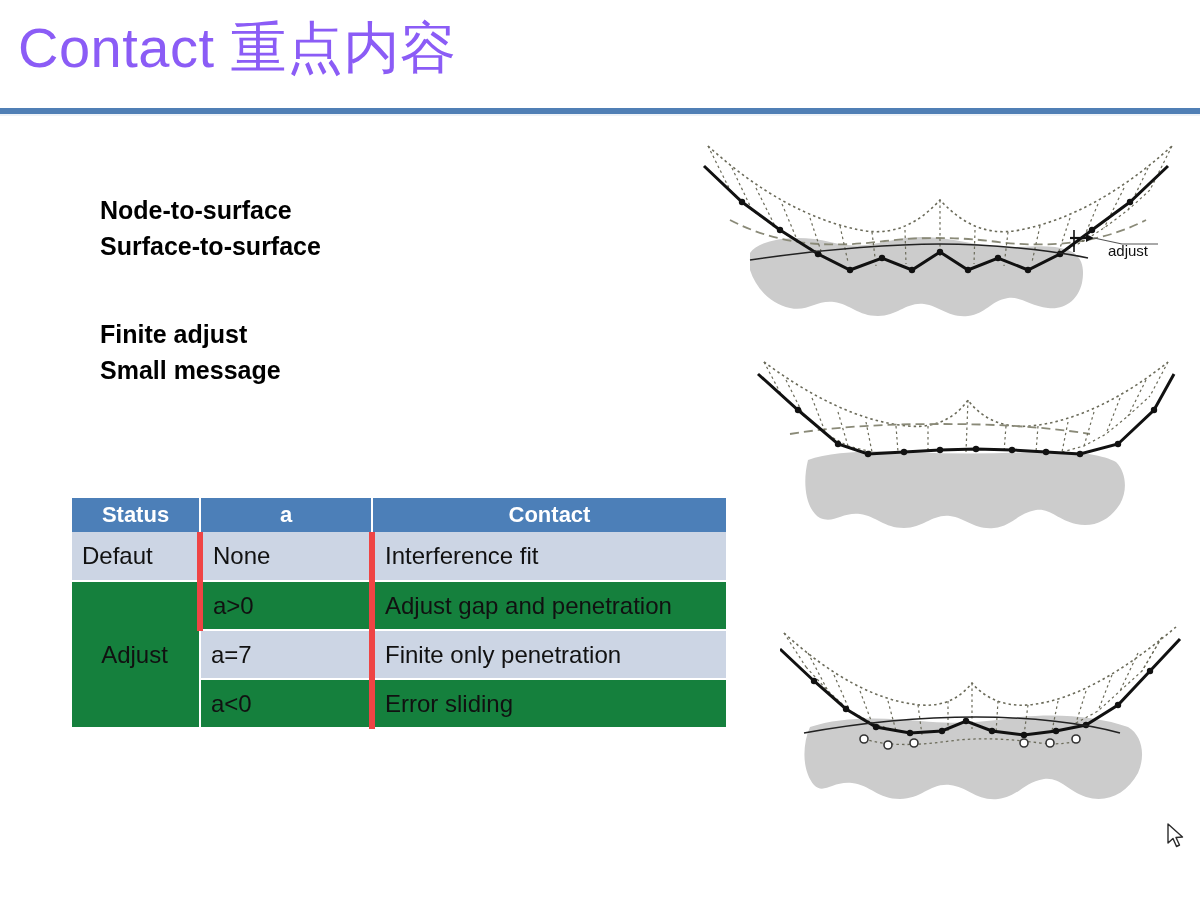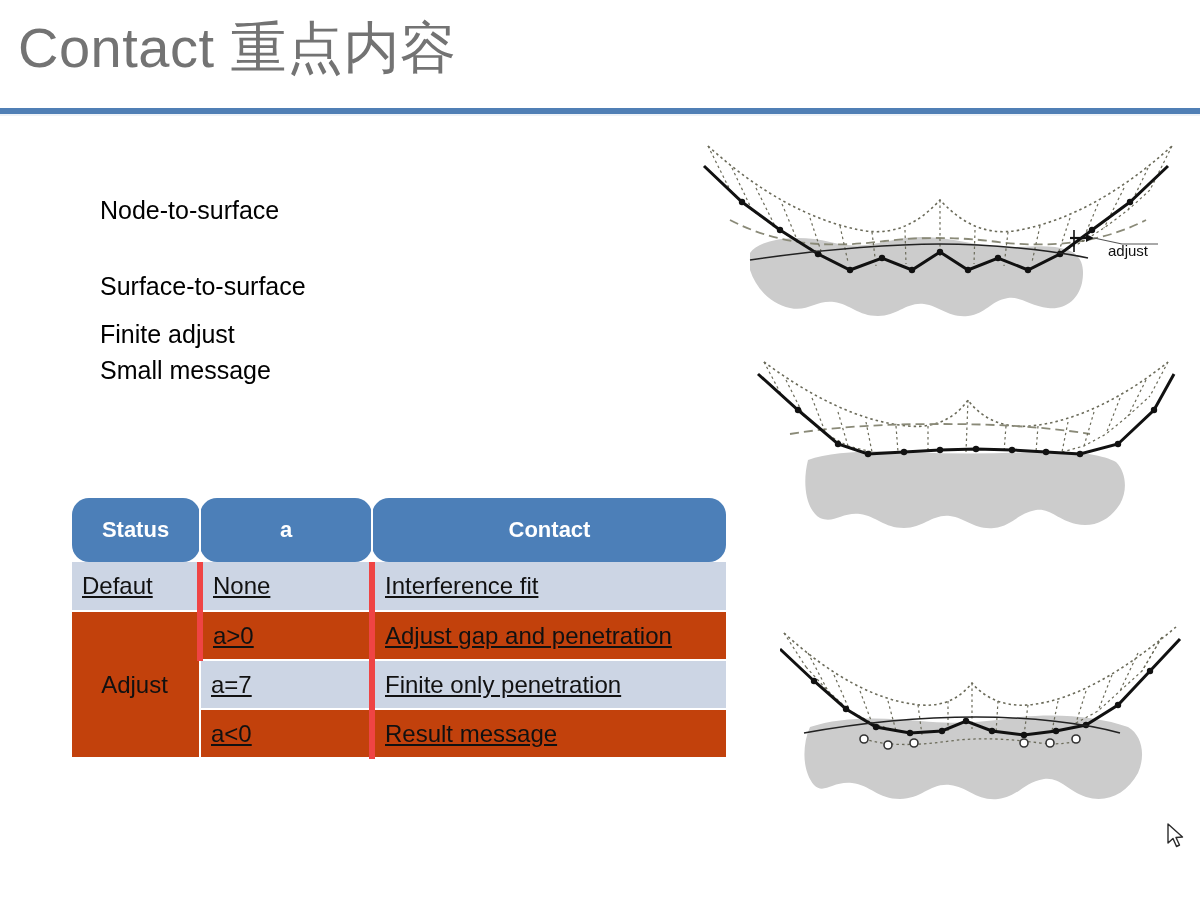--- a/index.html
+++ b/index.html
@@ -19,21 +19,21 @@
   
   #slide-title {
     position: absolute;
     left: 18px;
     top: 16px;
     font-size: 56px;
     font-weight: 300;
     letter-spacing: 0.5px;
     line-height: 1.15;
     white-space: nowrap;
-    color: #737373;
+    color: #8b5cf6;
   }
   #title-rule {
     position: absolute;
     left: 0px;
     top: 108px;
     width: 1200px;
     height: 6px;
     background: #507fb5;
   }
   #title-rule-shadow {
@@ -43,26 +43,26 @@
     width: 1200px;
     height: 2px;
     background: #eef2f7;
   }
 
   
   .body-line {
     position: absolute;
     left: 100px;
     font-size: 25px;
-    font-weight: 400;
+    font-weight: 700;
     color: #000000;
     white-space: nowrap;
   }
   #line-node-to-surface    { top: 196px; }
-  #line-surface-to-surface { top: 232px; margin-top: 40px; }
+  #line-surface-to-surface { top: 232px; }
   #line-finite-sliding     { top: 320px; }
   #line-small-sliding      { top: 356px; }
 
   
   #status-table {
     position: absolute;
     left: 72px;
     top: 498px;
     width: 654px;
     border-collapse: collapse;
@@ -71,48 +71,47 @@
   #status-table col.c-status { width: 128px; }
   #status-table col.c-a      { width: 172px; }
   #status-table col.c-result { width: 354px; }
 
   #status-table th {
     background: #4c7fb8;
     color: #ffffff;
     font-size: 22px;
     font-weight: bold;
     text-align: center;
-    height: 64px;
+    height: 34px;
     padding: 0 8px;
     border-left: 2px solid #ffffff;
     border-right: 2px solid #ffffff;
     box-sizing: border-box;
-    border-radius: 17px;
   }
   #status-table th:first-child { border-left: none; }
   #status-table th:last-child  { border-right: none; }
 
   #status-table td {
     font-size: 24px;
     height: 49px;
     padding: 0 10px;
     border-left: 6px solid #ef4444;
     border-right: 2px solid #ffffff;
     border-bottom: 2px solid #ffffff;
     box-sizing: border-box;
     vertical-align: middle;
     color: #111111;
   }
   #status-table td:first-child { border-left: none; }
   #status-table td:last-child  { border-right: none; }
 
   .band-dark  { background: #ccd5e4; }
-  .band-light { background: #c2410c; }
+  .band-light { background: #15803d; }
   .cell-center { text-align: center; }
-  .cell-left   { text-align: left; text-decoration: underline; }
+  .cell-left   { text-align: left; }
 
   
   .diagram {
     position: absolute;
   }
   #diagram-top    { left: 690px; top: 138px;  width: 500px; height: 200px; }
   #diagram-middle { left: 750px; top: 352px;  width: 430px; height: 195px; }
   #diagram-bottom { left: 780px; top: 605px;  width: 410px; height: 215px; }
 
   
@@ -160,21 +159,21 @@
       <td class="band-light cell-center" rowspan="3">Adjust</td>
       <td class="band-light cell-left">a&gt;0</td>
       <td class="band-light cell-left">Adjust gap and penetration</td>
     </tr>
     <tr>
       <td class="band-dark cell-left">a=7</td>
       <td class="band-dark cell-left">Finite only penetration</td>
     </tr>
     <tr>
       <td class="band-light cell-left">a&lt;0</td>
-      <td class="band-light cell-left">Result message</td>
+      <td class="band-light cell-left">Error sliding</td>
     </tr>
   </tbody>
 </table>
 
 <svg class="diagram" id="diagram-top" viewBox="0 0 500 200">
 
   <path d="M 60 115 C 70 100 110 96 140 104 C 170 112 190 104 215 100
            C 245 96 270 104 300 108 C 330 112 355 104 378 112
            C 392 117 395 130 392 145 C 388 162 375 172 358 170
            C 340 168 330 158 318 160 C 300 163 296 176 278 178

